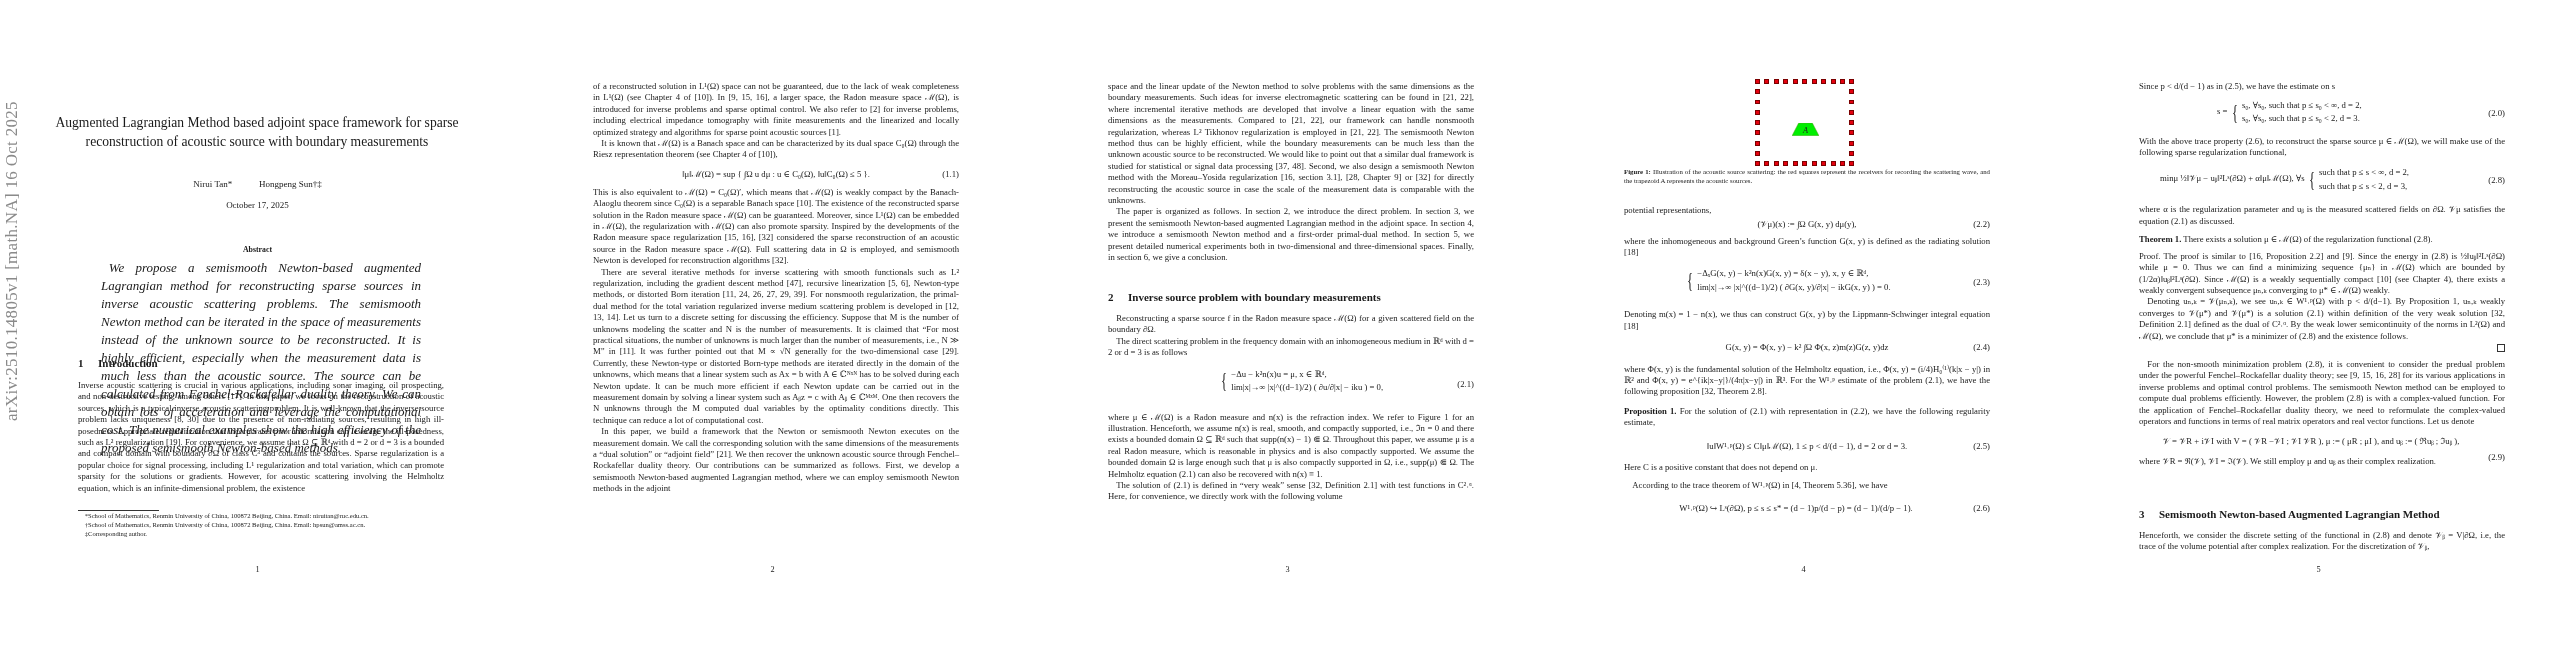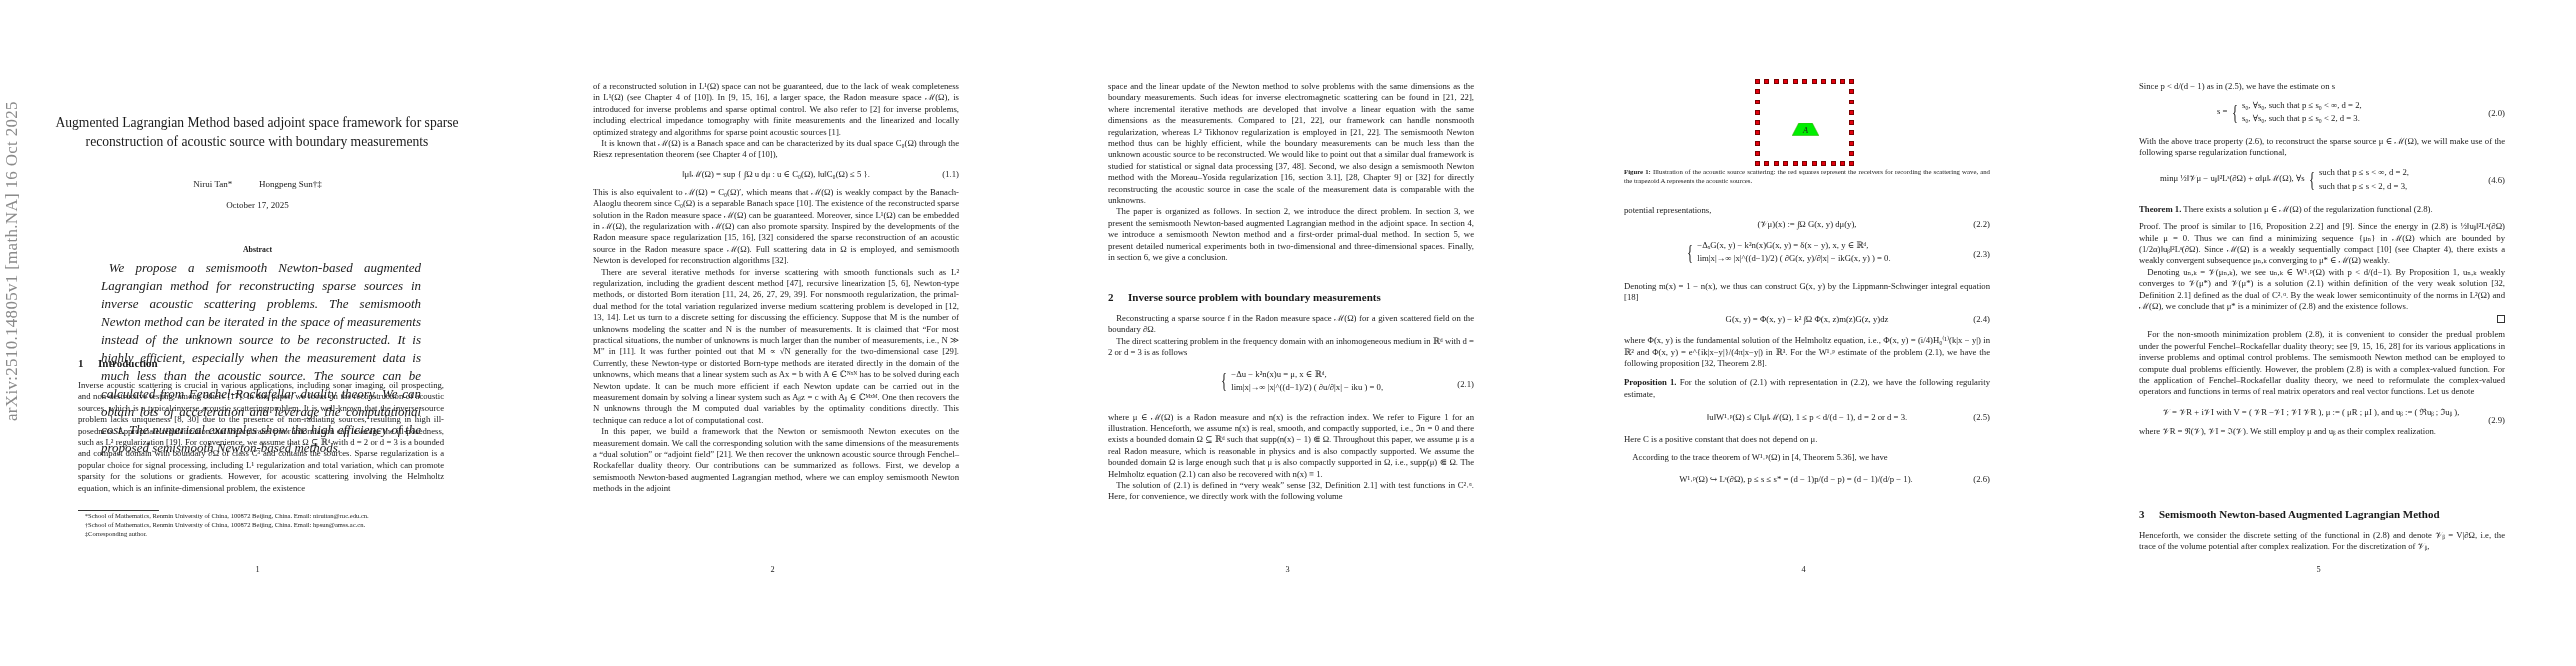--- a/index.html
+++ b/index.html
@@ -170,20 +170,21 @@
     <span class="bold">Figure 1:</span>
     <span>Illustration of the acoustic source scattering: the red squares represent the receivers for recording the scattering wave, and the trapezoid A represents the acoustic sources.</span>
   </div>
 
   <div class="col body" style="top:205px;">
     <p>potential representations,</p>
     <div class="eq" style="margin:2.2px 0 5.6px 0;">
       <div class="eqbody">(𝒱μ)(x) := ∫Ω G(x, y) dμ(y),</div>
       <span class="eqnum" style="top:0;">(2.2)</span>
     </div>
+    <p>where the inhomogeneous and background Green’s function G(x, y) is defined as the radiating solution [18]</p>
     <div class="eq" style="margin:9px 0 10px 0; height:32px;">
       <div style="position:absolute; left:61px; top:0;">
         <span class="brace">{</span>
         <span class="cases">
           <span style="display:block;">−ΔₓG(x, y) − k²n(x)G(x, y) = δ(x − y),    x, y ∈ ℝᵈ,</span>
           <span style="display:block;">lim|x|→∞ |x|^((d−1)/2) ( ∂G(x, y)/∂|x| − ikG(x, y) ) = 0.</span>
         </span>
       </div>
       <span class="eqnum" style="top:10px;">(2.3)</span>
     </div>
@@ -229,34 +230,35 @@
     <p>With the above trace property (2.6), to reconstruct the sparse source μ ∈ ℳ(Ω), we will make use of the following sparse regularization functional,</p>
     <div class="eq" style="margin:7.8px 0 7.8px 0; height:30px;">
       <div style="position:absolute; left:21px; top:0; white-space:nowrap;">
         <span>minμ ½‖𝒱μ − uᵦ‖²Lˢ(∂Ω) + α‖μ‖ℳ(Ω),    ∀s</span>
         <span class="brace">{</span>
         <span class="cases">
           <span style="display:block;">such that  p ≤ s &lt; ∞,      d = 2,</span>
           <span style="display:block;">such that p ≤ s &lt; 2,        d = 3,</span>
         </span>
       </div>
-      <span class="eqnum" style="top:9px;">(4.6)</span>
-    </div>
+      <span class="eqnum" style="top:9px;">(2.8)</span>
+    </div>
+    <p>where α is the regularization parameter and uᵦ is the measured scattered fields on ∂Ω. 𝒱μ satisfies the equation (2.1) as discussed.</p>
     <p style="margin-top:6.7px;">
       <span class="bold">Theorem 1.</span>
       <span class="it">There exists a solution μ ∈ ℳ(Ω) of the regularization functional (2.8).</span>
     </p>
     <p style="margin-top:5.6px;">Proof. The proof is similar to [16, Proposition 2.2] and [9]. Since the energy in (2.8) is ½‖uᵦ‖²Lˢ(∂Ω) while μ = 0. Thus we can find a minimizing sequence {μₙ} in ℳ(Ω) which are bounded by (1/2α)‖uᵦ‖²Lˢ(∂Ω). Since ℳ(Ω) is a weakly sequentially compact [10] (see Chapter 4), there exists a weakly convergent subsequence μₙ,ₖ converging to μ* ∈ ℳ(Ω) weakly.</p>
     <p class="ind">Denoting uₙ,ₖ = 𝒱(μₙ,ₖ), we see uₙ,ₖ ∈ W¹˒ᵖ(Ω) with p &lt; d/(d−1). By Proposition 1, uₙ,ₖ weakly converges to 𝒱(μ*) and 𝒱(μ*) is a solution (2.1) within definition of the very weak solution [32, Definition 2.1] defined as the dual of C²˒ᵅ. By the weak lower semicontinuity of the norms in L²(Ω) and ℳ(Ω), we conclude that μ* is a minimizer of (2.8) and the existence follows.</p>
     <span class="qed"></span>
     <div style="clear:both;"></div>
     <p class="ind" style="margin-top:6.7px;">For the non-smooth minimization problem (2.8), it is convenient to consider the predual problem under the powerful Fenchel–Rockafellar duality theory; see [9, 15, 16, 28] for its various applications in inverse problems and optimal control problems. The semismooth Newton method can be employed to compute dual problems efficiently. However, the problem (2.8) is with a complex-valued function. For the application of Fenchel–Rockafellar duality theory, we need to reformulate the complex-valued operators and functions in terms of real matrix operators and real vector functions. Let us denote</p>
     <div class="eq" style="margin:9px 0 7.8px 0;">
       <div class="eqbody" style="padding-right:22px;">𝒱 = 𝒱R + i𝒱I with V = ( 𝒱R  −𝒱I ; 𝒱I  𝒱R ),   μ := ( μR ; μI ),  and uᵦ := ( ℜuᵦ ; ℑuᵦ ),</div>
-      <span class="eqnum" style="top:8px;">(2.9)</span>
+      <span class="eqnum" style="top:16px;">(2.9)</span>
     </div>
     <p>where 𝒱R = ℜ(𝒱), 𝒱I = ℑ(𝒱). We still employ μ and uᵦ as their complex realization.</p>
   </div>
 
   <div class="col sec" style="top:507px;">
     <span class="num">3</span><span>Semismooth Newton-based Augmented Lagrangian Method</span>
   </div>
   <div class="col body" style="top:530px;">
     <p>Henceforth, we consider the discrete setting of the functional in (2.8) and denote 𝒱ᵦ = V|∂Ω, i.e, the trace of the volume potential after complex realization. For the discretization of 𝒱ᵦ,</p>
   </div>

